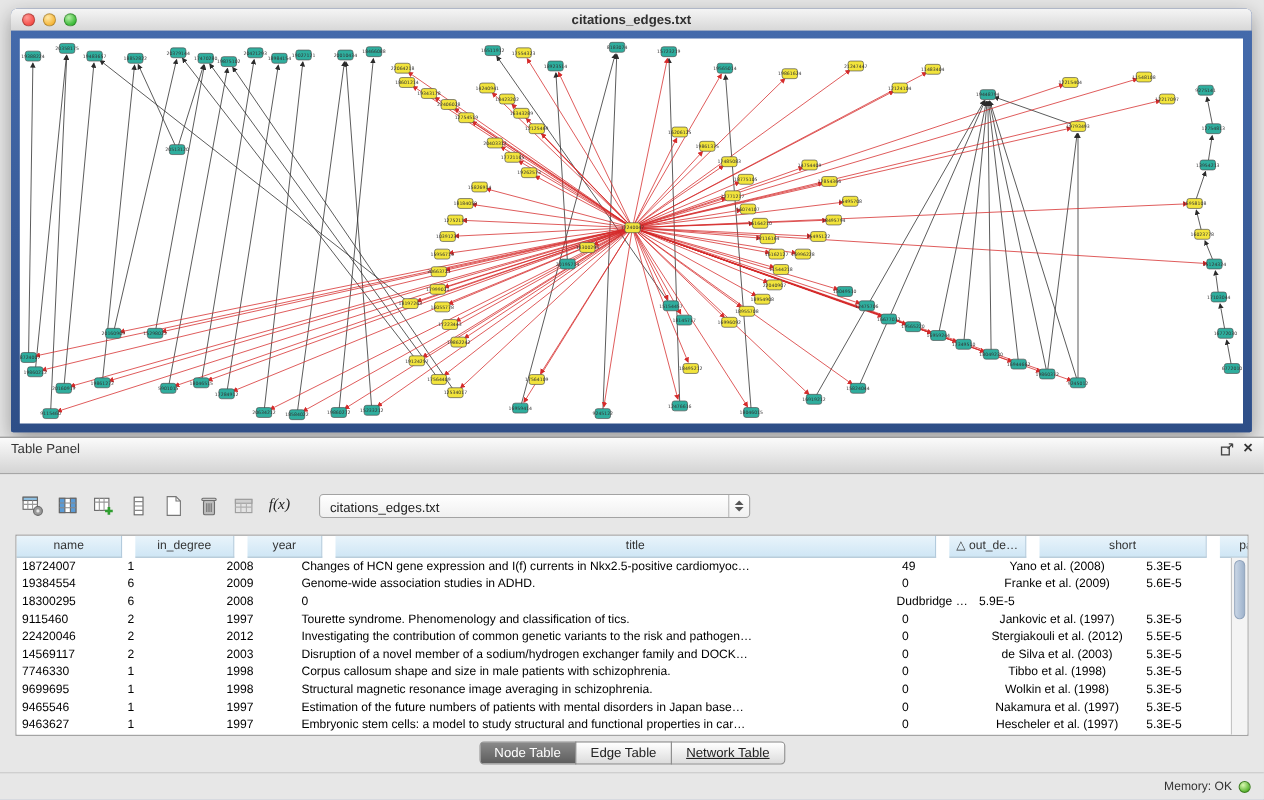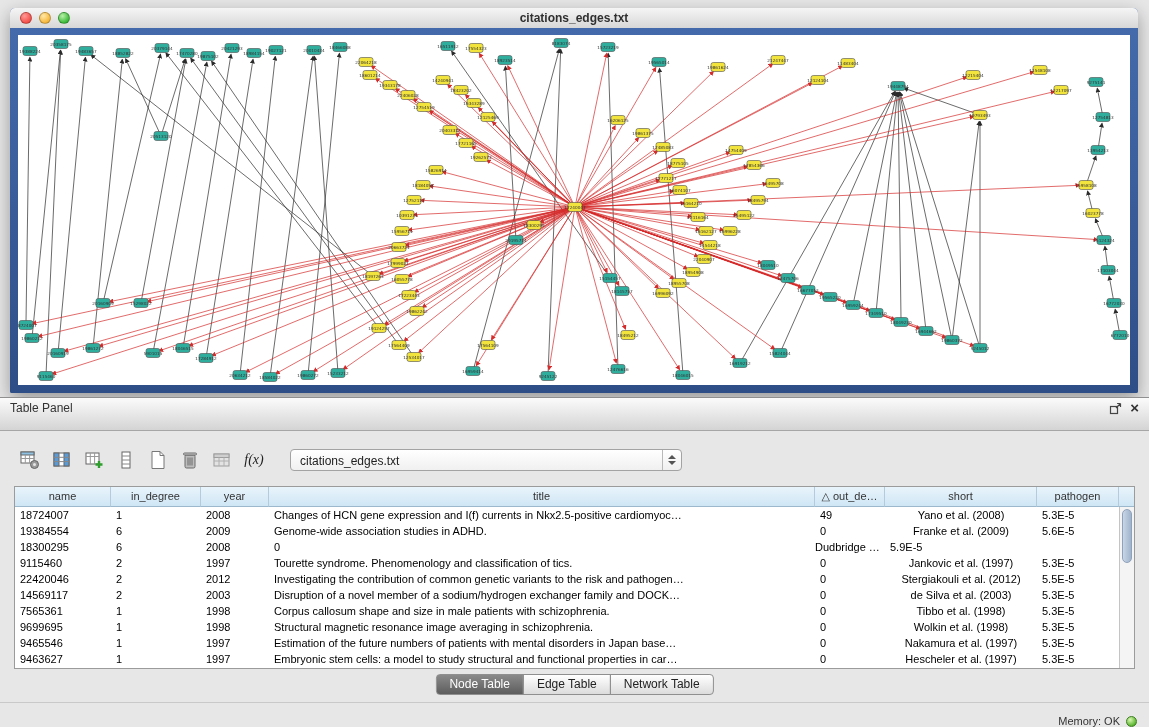--- a/index.html
+++ b/index.html
@@ -35,42 +35,42 @@
   .fx{font-family:"Liberation Serif",serif;font-style:italic;font-size:14px;color:#222;}
   .combo{position:relative;margin-left:18px;width:392px;height:22px;border:1px solid #a3a3a3;border-radius:4px;
     background:linear-gradient(#ffffff,#f0f0f0);font-size:12px;color:#222;line-height:22px;padding-left:9px;box-sizing:border-box;}
   .stepper{position:absolute;right:0;top:0;width:18px;height:100%;border-left:1px solid #b9b9b9;display:flex;flex-direction:column;align-items:center;justify-content:center;gap:2px;}
   .stepper i{display:block;width:0;height:0;border-left:4px solid transparent;border-right:4px solid transparent;}
   .stepper .up{border-bottom:4px solid #555;}
   .stepper .dn{border-top:4px solid #555;}
 
   
   .table-wrap{position:absolute;left:14px;top:486px;width:1121px;height:183px;border:1px solid #9b9b9b;background:#fff;box-sizing:border-box;overflow:hidden;}
-  .thead{display:grid;grid-template-columns:96px 90px 68px 546px 70px 152px 82px 15px;height:20px;}
+  .thead{display:grid;grid-template-columns:96px 90px 68px 546px 70px 152px 82px 15px;height:20px;gap:12px;}
   .hc{background:linear-gradient(#e9f4fb,#cfe6f5);border-right:1px solid #b3cbdd;border-bottom:1px solid #9cb8cc;
     font-size:11px;color:#333;text-align:center;line-height:19px;overflow:hidden;white-space:nowrap;box-sizing:border-box;}
   .hc:last-child{border-right:none;}
   .trow{display:grid;grid-template-columns:96px 90px 68px 546px 70px 152px 82px;height:16px;background:#fff;}
   .tc{font-size:11px;color:#000;line-height:16px;padding-left:5px;overflow:hidden;white-space:nowrap;text-overflow:ellipsis;box-sizing:border-box;}
   .tc.c5{text-align:center;padding-left:0;}
   .vscroll{position:absolute;right:0;top:20px;bottom:0;width:15px;background:#f4f4f4;border-left:1px solid #c4c4c4;box-sizing:border-box;}
   .vthumb{position:absolute;left:2px;top:2px;width:10px;height:54px;border-radius:5px;
     background:linear-gradient(90deg,#c9d6e6,#9fb3cc);border:1px solid #8fa2bb;box-sizing:border-box;}
 
   
   .tabs{position:absolute;top:674px;left:50%;transform:translateX(-50%);display:flex;}
   .tab{font-size:12px;color:#222;background:linear-gradient(#ffffff,#dcdcdc);border:1px solid #8f8f8f;
     padding:2px 13px;line-height:15px;margin-left:-1px;white-space:nowrap;}
   .tab:first-child{border-radius:4px 0 0 4px;margin-left:0;}
-  .tab:last-child{border-radius:0 4px 4px 0;}
+  .tab:last-child{border-radius:0 4px 4px 0;text-decoration:underline;}
   .tab.sel{background:linear-gradient(#8a8a8a,#5d5d5d);color:#fff;}
 
   
   .statusbar{position:absolute;left:0;bottom:0;width:100%;height:25px;border-top:1px solid #c9c9c9;box-sizing:border-box;
-    display:flex;align-items:flex-end;justify-content:flex-end;padding-right:12px;gap:6px;font-size:11px;color:#333;}
+    display:flex;align-items:center;justify-content:flex-end;padding-right:12px;gap:6px;font-size:11px;color:#333;}
   .memdot{width:11px;height:11px;border-radius:50%;border:1px solid #3c7d1f;box-sizing:border-box;
     background:radial-gradient(circle at 35% 30%,#d9f8b2,#55b22a 75%);}
 </style>
 </head>
 <body>
 
 <div class="app">
 
   <div class="net-window">
     <div class="titlebar">
@@ -616,21 +616,21 @@
         <div class="trow">
           <div class="tc c0">14569117</div>
           <div class="tc c1">2</div>
           <div class="tc c2">2003</div>
           <div class="tc c3">Disruption of a novel member of a sodium/hydrogen exchanger family and DOCK…</div>
           <div class="tc c4">0</div>
           <div class="tc c5">de Silva et al. (2003)</div>
           <div class="tc c6">5.3E-5</div>
         </div>
         <div class="trow">
-          <div class="tc c0">7565361</div>
+          <div class="tc c0">7746330</div>
           <div class="tc c1">1</div>
           <div class="tc c2">1998</div>
           <div class="tc c3">Corpus callosum shape and size in male patients with schizophrenia.</div>
           <div class="tc c4">0</div>
           <div class="tc c5">Tibbo et al. (1998)</div>
           <div class="tc c6">5.3E-5</div>
         </div>
         <div class="trow">
           <div class="tc c0">9699695</div>
           <div class="tc c1">1</div>

